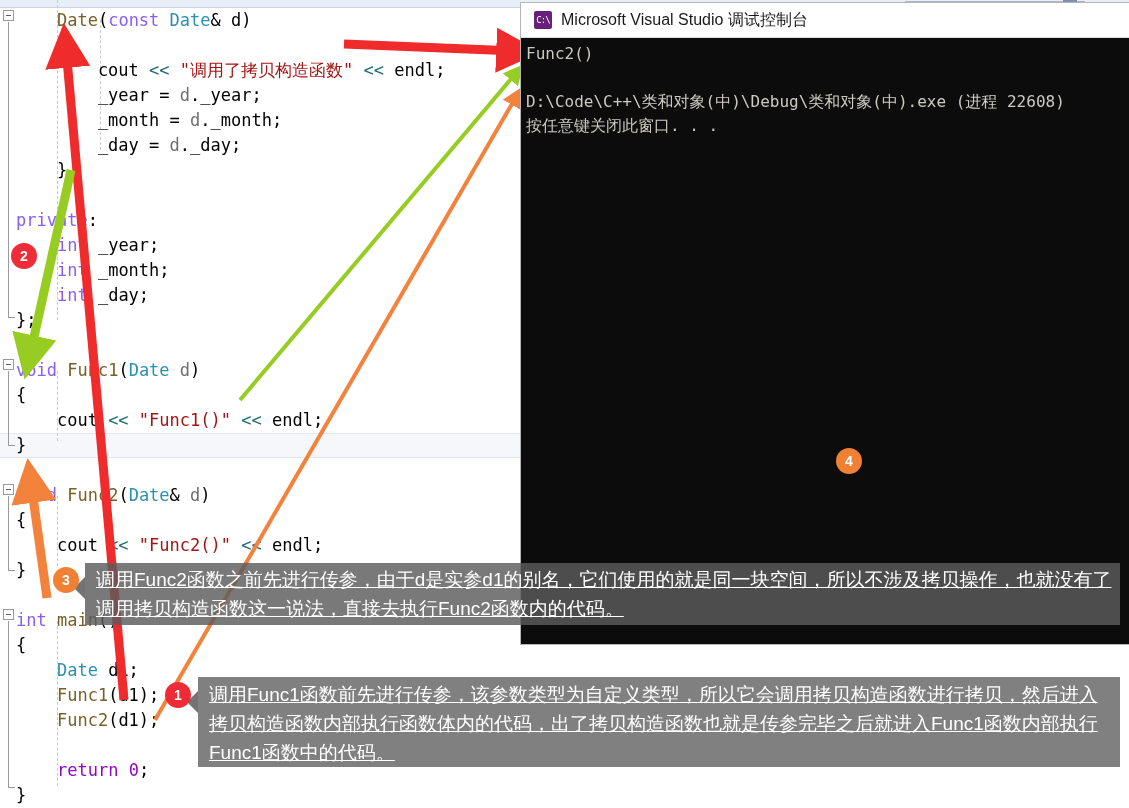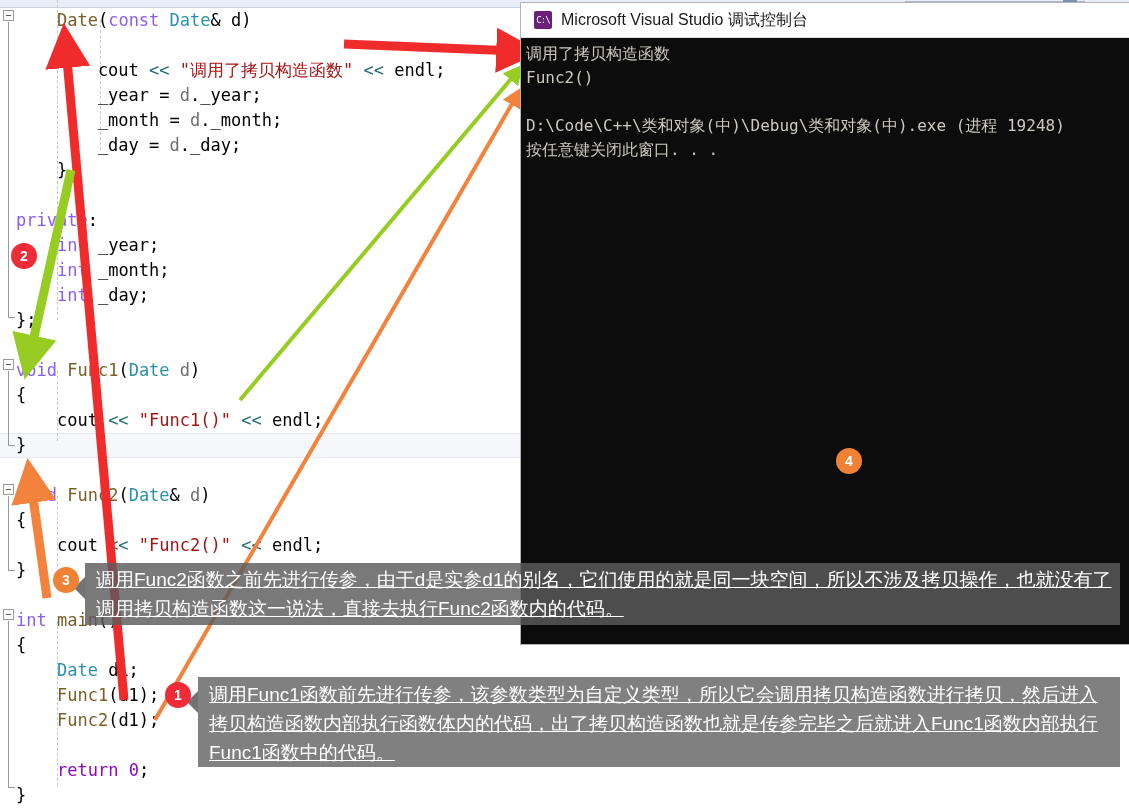--- a/index.html
+++ b/index.html
@@ -189,21 +189,21 @@
     <line x1="155" y1="720" x2="516" y2="97" stroke="#f2823c" stroke-width="4" marker-end="url(#mOrange)"></line>
 
     <line x1="47" y1="598" x2="31" y2="483" stroke="#f2823c" stroke-width="9" marker-end="url(#mOrange)"></line>
   </svg>
 
   <div class="console">
     <div class="console-title">
       <div class="console-icon">C:\</div>
       <div class="console-title-text">Microsoft Visual Studio 调试控制台</div>
     </div>
-    <div class="console-body" id="console-output"><div>调用了拷贝构造函数</div><div>Func2()</div><div>&nbsp;</div><div>D:\Code\C++\类和对象(中)\Debug\类和对象(中).exe (进程 19248)</div><div>按任意键关闭此窗口. . .</div></div>
+    <div class="console-body" id="console-output"><div>Func2()</div><div>&nbsp;</div><div>D:\Code\C++\类和对象(中)\Debug\类和对象(中).exe (进程 22608)</div><div>按任意键关闭此窗口. . .</div></div>
   </div>
 
   <div class="callout callout-3">
     <div class="tip"></div>
     <span>调用Func2函数之前先进行传参，由于d是实参d1的别名，它们使用的就是同一块空间，所以不涉及拷贝操作，也就没有了调用拷贝构造函数这一说法，直接去执行Func2函数内的代码。</span>
   </div>
 
   <div class="callout callout-1">
     <div class="tip"></div>
     <span>调用Func1函数前先进行传参，该参数类型为自定义类型，所以它会调用拷贝构造函数进行拷贝，然后进入拷贝构造函数内部执行函数体内的代码，出了拷贝构造函数也就是传参完毕之后就进入Func1函数内部执行Func1函数中的代码。</span>

